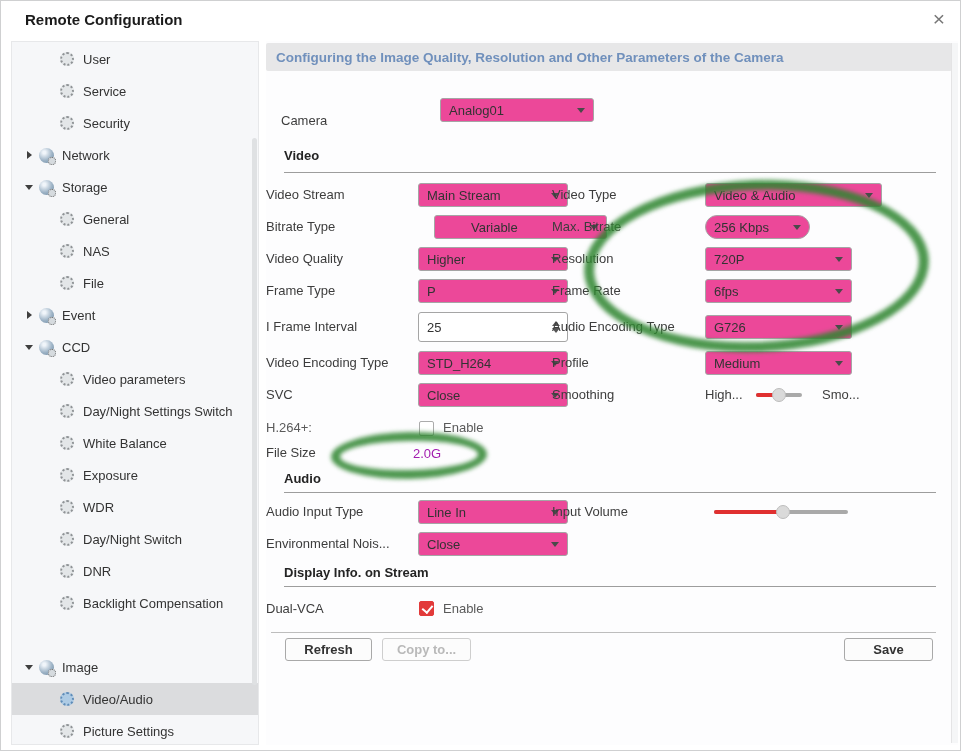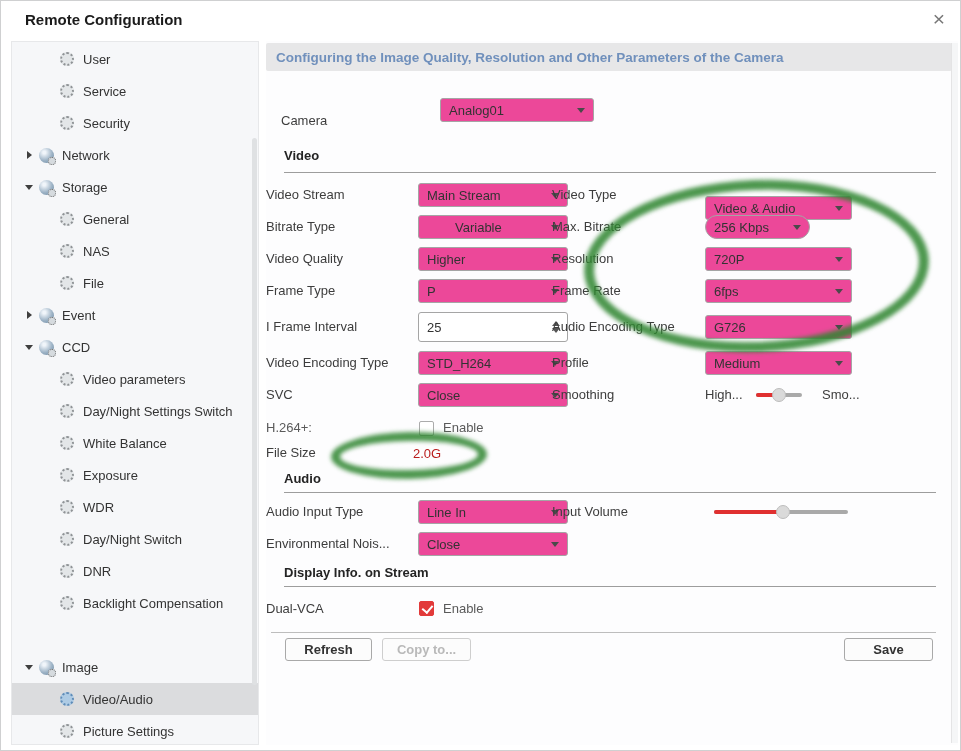--- a/index.html
+++ b/index.html
@@ -51,21 +51,21 @@
   .spin { position:absolute; height:30px; box-sizing:border-box; border:1px solid #a5a5a5; border-radius:3px;
           background:#fff; display:flex; align-items:center; padding:0 20px 0 8px; font-size:13px; color:#333; }
   .spin-up, .spin-dn { position:absolute; right:7px; width:0; height:0; cursor:pointer; }
   .spin-up { top:8px;  border-bottom:5px solid #555; border-left:4px solid transparent; border-right:4px solid transparent; }
   .spin-dn { bottom:8px; border-top:5px solid #555; border-left:4px solid transparent; border-right:4px solid transparent; }
   .checkbox { position:absolute; width:15px; height:15px; border:1px solid #ababab; border-radius:2px;
               background:#fff; box-sizing:border-box; cursor:pointer; }
   .checkbox.checked { background:#e23a3a; border-color:#e23a3a; }
   .checkbox.checked::after { content:""; position:absolute; left:4px; top:1px; width:5px; height:8px;
       border:solid #fff; border-width:0 2px 2px 0; transform:rotate(40deg); }
-  .plain-text { position:absolute; font-size:13px; color:#b91c1c; }
+  .plain-text { position:absolute; font-size:13px; color:#a21caf; }
   .slider { position:absolute; height:14px; }
   .slider .track { position:absolute; top:5px; left:0; width:100%; height:4px; background:#a9a9a9; border-radius:2px; }
   .slider .fill  { position:absolute; top:5px; left:0; height:4px; background:#e03030; border-radius:2px; }
   .slider .thumb { position:absolute; top:0; width:14px; height:14px; border-radius:50%;
                    background:#dadada; border:1px solid #bdbdbd; box-sizing:border-box; cursor:pointer; }
   .btn { position:absolute; height:23px; box-sizing:border-box; border:1px solid #a9a9a9; border-radius:3px;
          background:#fcfcfc; font-size:13px; font-weight:bold; color:#333;
          display:flex; align-items:center; justify-content:center; cursor:pointer; }
   .btn.disabled { color:#b9b9b9; border-color:#cecece; cursor:default; }
   
@@ -185,21 +185,21 @@
   <div class="sect-title" style="top:105px;">Video</div>
   <div class="rule" style="top:131px;"></div>
 
   <div class="flabel" style="left:0; top:142px; width:145px;">Video Stream</div>
   <div class="sel" style="left:152px; top:142px; width:150px;">
       <span>Main Stream</span>
       <span class="caret"></span>
     </div>
 
   <div class="flabel" style="left:0; top:174px; width:145px;">Bitrate Type</div>
-  <div class="sel" style="left:152px; top:174px; width:150px;padding-left:36px;">
+  <div class="sel" style="left:168px; top:174px; width:173px;padding-left:36px;">
       <span>Variable</span>
       <span class="caret"></span>
     </div>
 
   <div class="flabel" style="left:0; top:206px; width:145px;">Video Quality</div>
   <div class="sel" style="left:152px; top:206px; width:150px;">
       <span>Higher</span>
       <span class="caret"></span>
     </div>
 
@@ -222,21 +222,21 @@
       <span class="caret"></span>
     </div>
 
   <div class="flabel" style="left:0; top:342px; width:145px;">SVC</div>
   <div class="sel" style="left:152px; top:342px; width:150px;">
       <span>Close</span>
       <span class="caret"></span>
     </div>
 
   <div class="flabel" style="left:286px; top:142px; width:145px;">Video Type</div>
-  <div class="sel" style="left:439px; top:142px; width:147px;margin-top:13px;">
+  <div class="sel" style="left:439px; top:142px; width:177px;">
       <span>Video &amp; Audio</span>
       <span class="caret"></span>
     </div>
 
   <div class="flabel" style="left:286px; top:174px; width:145px;">Max. Bitrate</div>
   <div class="sel" style="left:439px; top:174px; width:105px;border-radius:12px;">
       <span>256 Kbps</span>
       <span class="caret"></span>
     </div>
 

